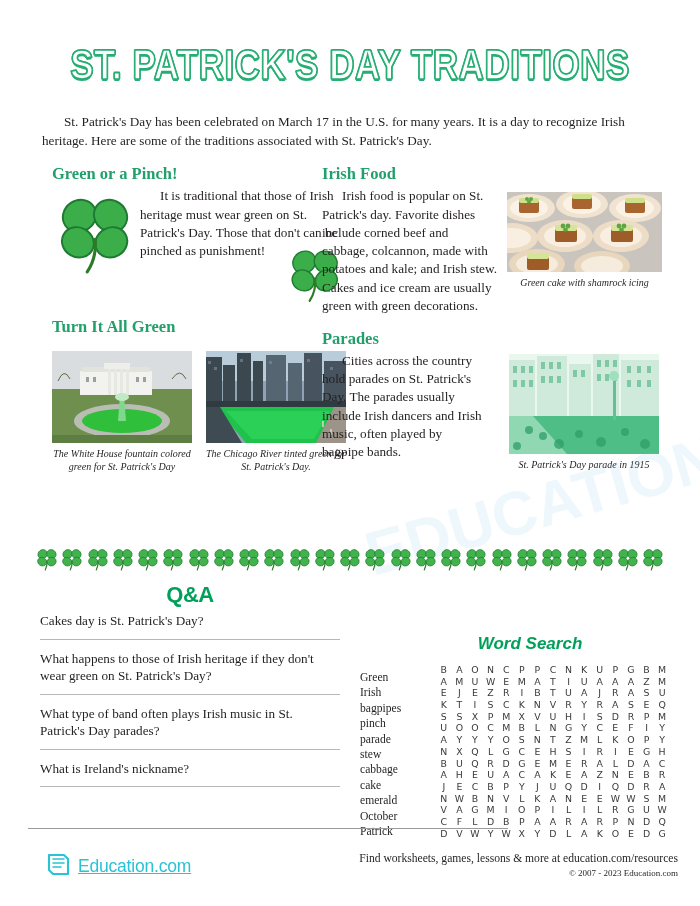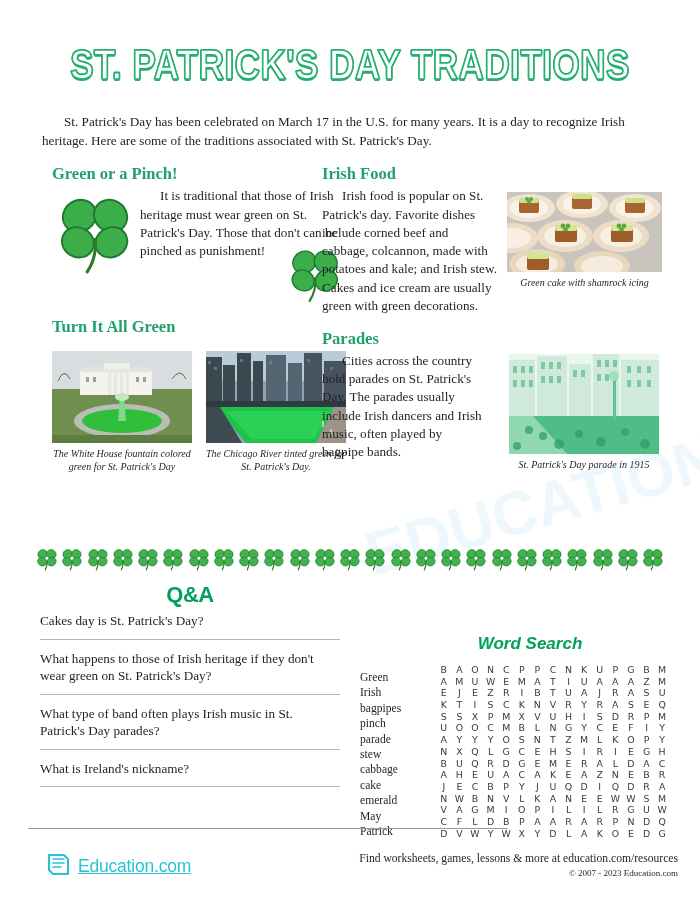--- a/index.html
+++ b/index.html
@@ -643,21 +643,21 @@
       <div class="ws-words" id="ws-words">
           <div>Green</div>
           <div>Irish</div>
           <div>bagpipes</div>
           <div>pinch</div>
           <div>parade</div>
           <div>stew</div>
           <div>cabbage</div>
           <div>cake</div>
           <div>emerald</div>
-          <div>May</div>
+          <div>October</div>
           <div>Patrick</div>
         </div>
       <div class="ws-grid" id="ws-grid">
           <span>B</span>
           <span>A</span>
           <span>O</span>
           <span>N</span>
           <span>C</span>
           <span>P</span>
           <span>P</span>

